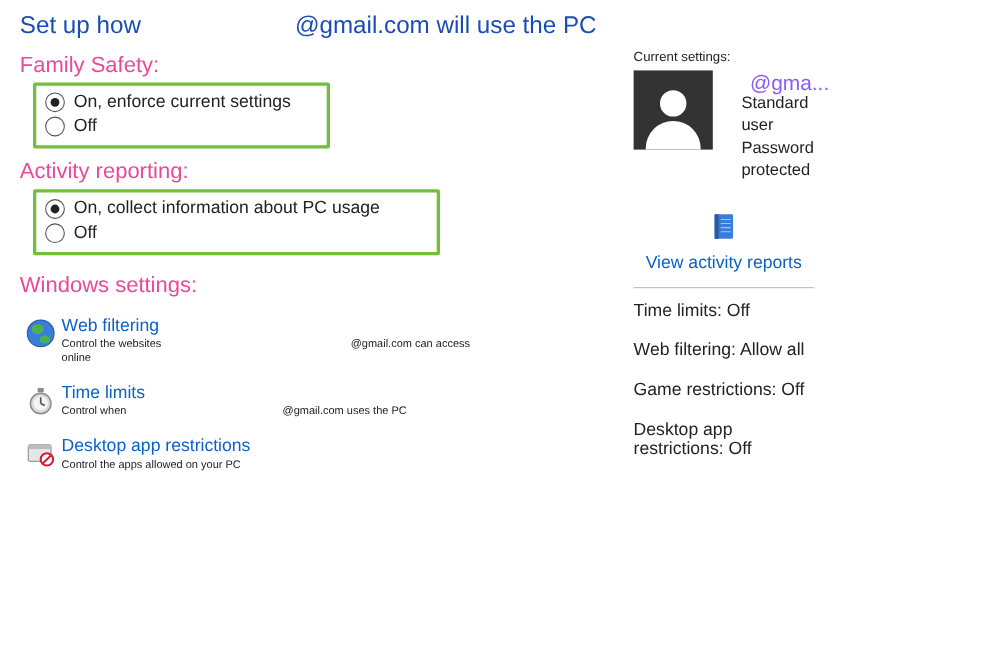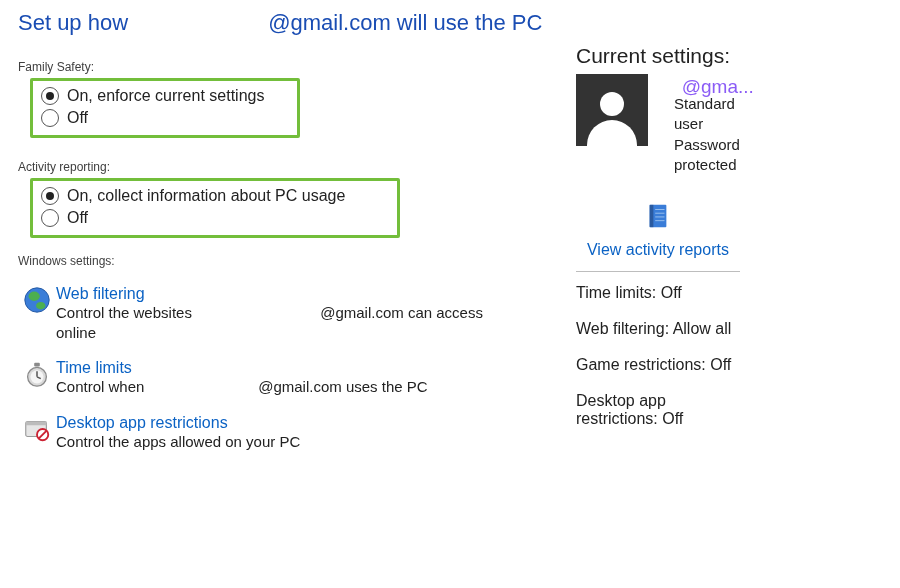--- a/index.html
+++ b/index.html
@@ -34,23 +34,23 @@
   }
   .col-left {
     width: 540px;
     flex: none;
   }
   .col-right {
     flex: 1;
     padding-left: 18px;
   }
   .section-label {
-    font-size: 12px;
-    color: #404040;
-    margin: 16px 0 4px 0;
+    font-size: 20px;
+    color: #ec4899;
+    margin: 4px 0 4px 0;
   }
   .radio-group {
     border: 3px solid #73be3b;
     border-radius: 2px;
     padding: 4px 10px 6px 8px;
     display: inline-block;
     margin: 0 0 6px 12px;
     min-width: 270px;
     box-sizing: border-box;
   }
@@ -94,28 +94,28 @@
   }
   .settings-item .text-slot { flex: 1; }
   .link-title {
     color: #0b62c4;
     font-size: 16px;
     line-height: 1.2;
     cursor: pointer;
   }
   .sub-desc {
     color: #222;
-    font-size: 15px;
+    font-size: 10px;
     line-height: 1.3;
   }
   .sub-desc .span-right { display: inline-block; }
   .sub-desc-line2 { display: block; }
   
   .current-heading {
-    font-size: 21px;
+    font-size: 12px;
     margin-bottom: 6px;
   }
   .user-box {
     display: flex;
     align-items: flex-start;
     margin-bottom: 28px;
     position: relative;
   }
   .avatar {
     width: 72px;

